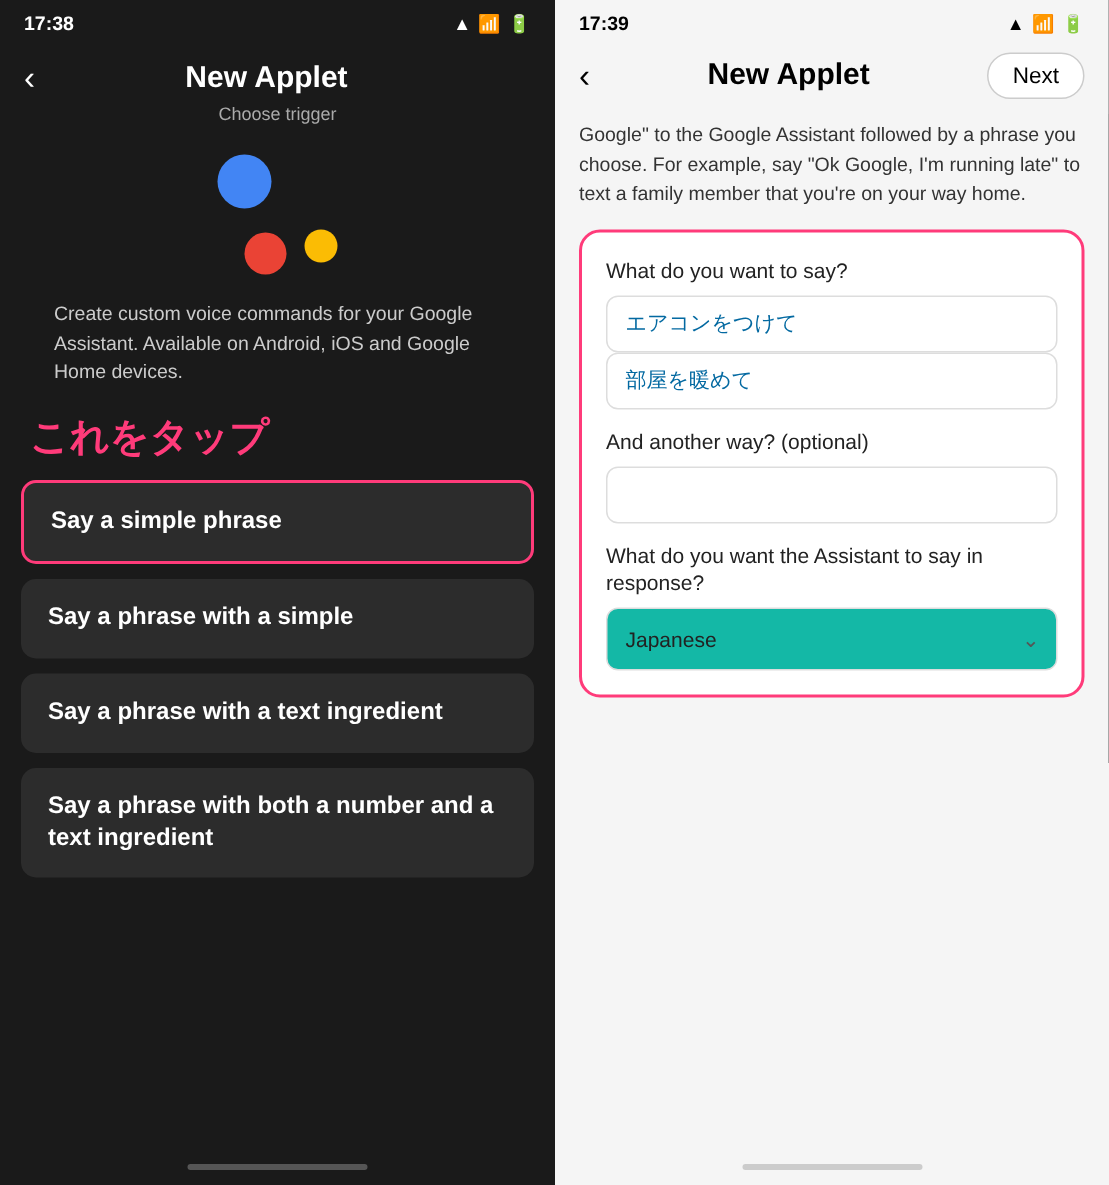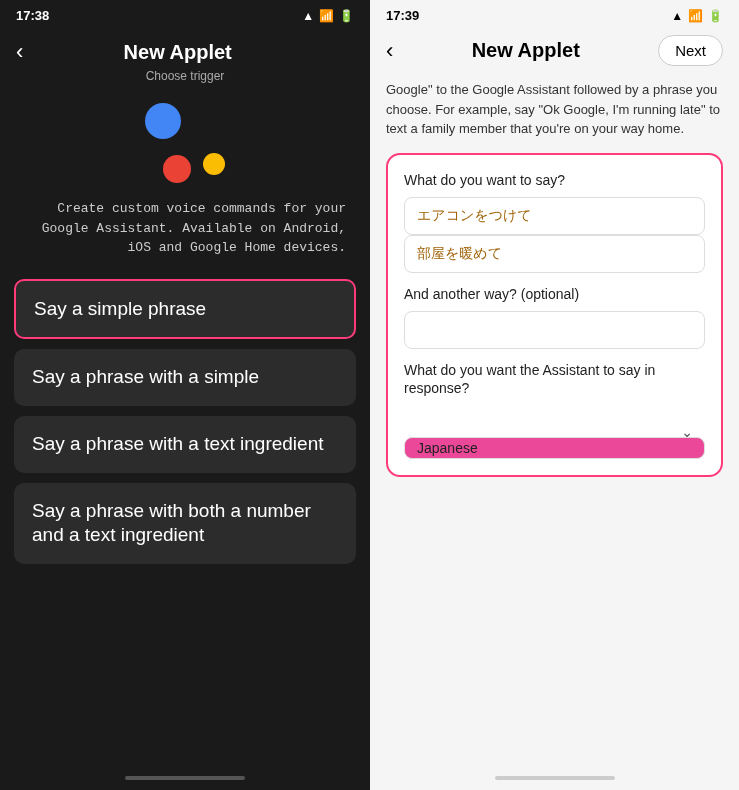--- a/index.html
+++ b/index.html
@@ -111,25 +111,24 @@
       background: #FBBC04;
       border-radius: 50%;
       position: absolute;
       bottom: 8px;
       right: 0;
     }
 
     .left-description {
       color: #ccc;
       font-size: 13px;
-      text-align: right;
-      padding: 0 24px;
+      text-align: left;
+      padding: 0 36px;
       line-height: 1.5;
       margin-bottom: 16px;
-      font-family: Liberation Mono, monospace;
     }
 
     .tap-label {
       color: #ff3b7a;
       font-size: 26px;
       font-weight: 900;
       text-align: left;
       padding: 0 20px;
       margin-bottom: 6px;
       font-family: 'Hiragino Sans', 'Yu Gothic', sans-serif;
@@ -145,22 +144,22 @@
       cursor: pointer;
     }
 
     .option-button.highlighted {
       border: 2.5px solid #ff3b7a;
       background: #2c2c2c;
     }
 
     .option-button-text {
       color: white;
-      font-size: 19px;
-      font-weight: 400;
+      font-size: 16px;
+      font-weight: 700;
       line-height: 1.3;
     }
 
     .left-home-indicator {
       width: 120px;
       height: 4px;
       background: #555;
       border-radius: 2px;
       margin: auto auto 10px;
       margin-top: auto;
@@ -263,40 +262,39 @@
     .form-label:first-child {
       margin-top: 0;
     }
 
     .form-input {
       width: 100%;
       border: 1.5px solid #ddd;
       border-radius: 8px;
       padding: 10px 12px;
       font-size: 14px;
-      color: #a16207;
+      color: #0369a1;
       background: white;
       outline: none;
     }
 
     .form-input.empty {
       color: #aaa;
     }
 
     .language-select {
       width: 100%;
       border: 1.5px solid #ddd;
       border-radius: 8px;
-      padding: 2px 12px;
+      padding: 12px 12px;
       font-size: 14px;
       color: #222;
-      background: #ec4899;
+      background: #14b8a6;
       appearance: none;
       cursor: pointer;
-      margin-top: 32px;
     }
 
     .select-wrapper {
       position: relative;
     }
 
     .select-chevron {
       position: absolute;
       right: 12px;
       top: 50%;
@@ -339,20 +337,21 @@
   <div class="google-assistant-logo">
     <div class="logo-circles">
       <div class="circle-blue"></div>
       <div class="circle-red"></div>
       <div class="circle-yellow"></div>
     </div>
   </div>
 
   <div class="left-description">Create custom voice commands for your Google Assistant. Available on Android, iOS and Google Home devices.</div>
 
+  <div class="tap-label">これをタップ</div>
 
   <button class="option-button highlighted">
     <span class="option-button-text">Say a simple phrase</span>
   </button>
 
   <button class="option-button">
     <span class="option-button-text">Say a phrase with a simple</span>
   </button>
 
   <button class="option-button">

